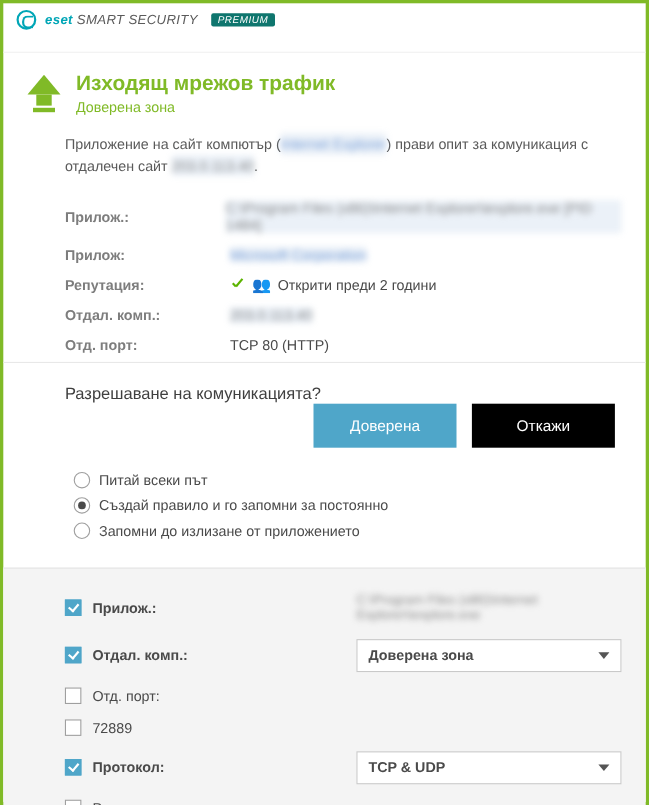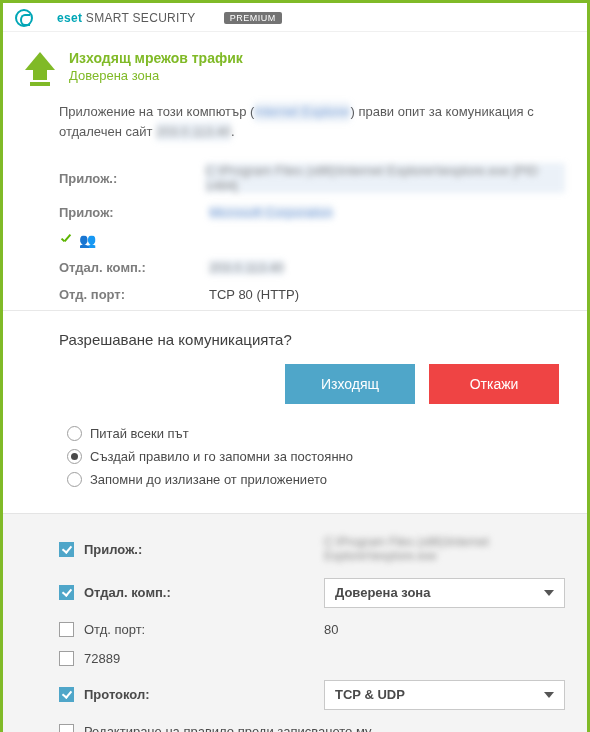--- a/index.html
+++ b/index.html
@@ -13,44 +13,45 @@
     width: 590px;
     height: 732px;
     border: 3px solid #80ba27;
     display: flex;
     flex-direction: column;
     position: relative;
   }
   .titlebar {
     display: flex;
     align-items: center;
-    padding: 6px 12px 4px 12px;
-    gap: 24px;
+    padding: 6px 12px 20px 12px;
+    gap: 8px;
     border-bottom: 1px solid #f0f0f0;
+    font-style: italic;
   }
   .eset-logo-circle {
     width: 18px; height: 18px;
     border: 2px solid #00a6b6;
     border-radius: 50%;
     position: relative;
   }
   .eset-logo-circle::after{
     content:"";
     position:absolute;
     left:3px; top:3px;
     width:8px;height:8px;
     border:2px solid #00a6b6;
     border-right:none;
     border-radius:50% 0 0 50%;
   }
   .prod-name { font-size:12px; color:#6b6b6b; letter-spacing:.3px;}
   .prod-name .eset { color:#00a6b6; font-weight:600;}
   .prod-name .smart { color:#5a5a5a; font-weight:300;}
   .badge-premium{
-    background:#737373;color:#fff;font-size:9px;
+    background:#0f766e;color:#fff;font-size:9px;
     padding:1px 6px;border-radius:2px;margin-left:4px;
     letter-spacing:.5px;
     text-align:center;
   }
   .header {
     display:flex; gap:14px; align-items:flex-start;
     padding:18px 22px 10px 22px;
   }
   .arrow-up{
     width:30px;height:34px;position:relative;flex:0 0 auto;margin-top:2px;
@@ -59,21 +60,21 @@
     width:0;height:0;border-left:15px solid transparent;
     border-right:15px solid transparent;border-bottom:18px solid #80ba27;
     margin:0 auto;
   }
   .arrow-up .stem{
     width:14px;height:10px;background:#80ba27;margin:0 auto;
   }
   .arrow-up .base{
     width:20px;height:4px;background:#80ba27;margin:2px auto 0;
   }
-  .header h1{font-size:14px;color:#80ba27;font-weight:600;}
+  .header h1{font-size:19px;color:#80ba27;font-weight:600;}
   .header .sub{font-size:13px;color:#80ba27;margin-top:2px;}
   .introtext{
     padding:6px 22px 14px 56px;color:#5a5a5a;font-size:13px;line-height:1.5;
   }
   .blur{
     display:inline-block;color:#7aa0d8;filter:blur(3px);
     background:rgba(120,160,210,.15);border-radius:2px;
   }
   .blur.gray{color:#888;}
   .kv{
@@ -90,28 +91,28 @@
     background:#5cb400;transform:rotate(45deg);
   }
   .check-ic::after{
     content:"";position:absolute;left:4px;top:4px;width:9px;height:2px;
     background:#5cb400;transform:rotate(-50deg);
   }
   .people-ic{color:#5d7fa8;font-size:14px;}
   .section-q{
     border-top:1px solid #e8e8e8;padding:20px 22px 8px 56px;
   }
-  .section-q .q{font-size:15px;color:#3f3f3f;margin-bottom:16px;}
+  .section-q .q{font-size:15px;color:#3f3f3f;margin-bottom:0;}
   .btn-row{display:flex;gap:14px;justify-content:flex-end;margin-bottom:18px;padding-right:6px;}
   .btn{
     min-width:130px;height:40px;border:none;color:#fff;font-size:14px;
     cursor:pointer;font-family:inherit;
   }
   .btn-allow{background:#4fa6c9;}
-  .btn-deny{background:#ef4444;}
+  .btn-deny{background:#000000;}
   .radios{padding-left:8px;padding-bottom:14px;}
   .radio-row{display:flex;align-items:center;gap:8px;padding:4px 0;font-size:13px;color:#4a4a4a;}
   .radio{
     width:15px;height:15px;border:1px solid #9f9f9f;border-radius:50%;
     display:flex;align-items:center;justify-content:center;flex:0 0 auto;
     cursor:pointer;
   }
   .radio.sel::after{content:"";width:7px;height:7px;background:#4a4a4a;border-radius:50%;}
   .rule-section{
     background:#f4f4f4;border-top:1px solid #e4e4e4;
@@ -156,58 +157,60 @@
         <div class="stem"></div>
         <div class="base"></div>
     </div>
     <div>
       <h1>Изходящ мрежов трафик</h1>
       <div class="sub">Доверена зона</div>
     </div>
   </div>
 
   <div class="introtext">
-    <span>Приложение на този компютър (</span><span class="blur">Internet Explorer</span><span>) прави опит за комуникация с отдалечен сайт </span><span class="blur gray">203.0.113.40</span>.
+    <span>Приложение на сайт компютър (</span><span class="blur">Internet Explorer</span><span>) прави опит за комуникация с отдалечен сайт </span><span class="blur gray">203.0.113.40</span>.
   </div>
 
   <div class="kv">
     <div class="kv-row">
       <div class="k">Прилож.:</div>
       <div class="v">
           <span class="blur gray">C:\Program Files (x86)\Internet Explorer\iexplore.exe [PID 1484]</span>
         </div>
     </div>
     <div class="kv-row">
       <div class="k">Прилож:</div>
       <div class="v">
           <span class="blur">Microsoft Corporation</span>
         </div>
     </div>
     <div class="kv-row">
+      <div class="k">Репутация:</div>
       <div class="v">
         <span class="check-ic"></span>
         <span class="people-ic">👥</span>
+        <span>Открити преди 2 години</span>
       </div>
     </div>
     <div class="kv-row">
       <div class="k">Отдал. комп.:</div>
       <div class="v">
           <span class="blur gray">203.0.113.40</span>
         </div>
     </div>
     <div class="kv-row">
       <div class="k">Отд. порт:</div>
       <div class="v">TCP 80 (HTTP)</div>
     </div>
   </div>
 
   <div class="section-q">
     <div class="q">Разрешаване на комуникацията?</div>
     <div class="btn-row">
-      <button class="btn btn-allow">Изходящ</button>
+      <button class="btn btn-allow">Доверена</button>
       <button class="btn btn-deny">Откажи</button>
     </div>
     <div class="radios">
       <div class="radio-row">
         <span class="radio"></span>
         <span>Питай всеки път</span>
       </div>
       <div class="radio-row">
         <span class="radio sel"></span>
         <span>Създай правило и го запомни за постоянно</span>
@@ -229,21 +232,20 @@
       <span class="cb on"></span>
       <span class="lbl bold">Отдал. комп.:</span>
       <div class="sel-box">
         <span>Доверена зона</span>
         <span class="chev"></span>
       </div>
     </div>
     <div class="rule-row">
       <span class="cb"></span>
       <span class="lbl">Отд. порт:</span>
-      <span class="val">80</span>
     </div>
     <div class="rule-row">
       <span class="cb"></span>
       <span class="val">72889</span>
     </div>
     <div class="rule-row">
       <span class="cb on"></span>
       <span class="lbl bold">Протокол:</span>
       <div class="sel-box">
         <span>TCP &amp; UDP</span>

